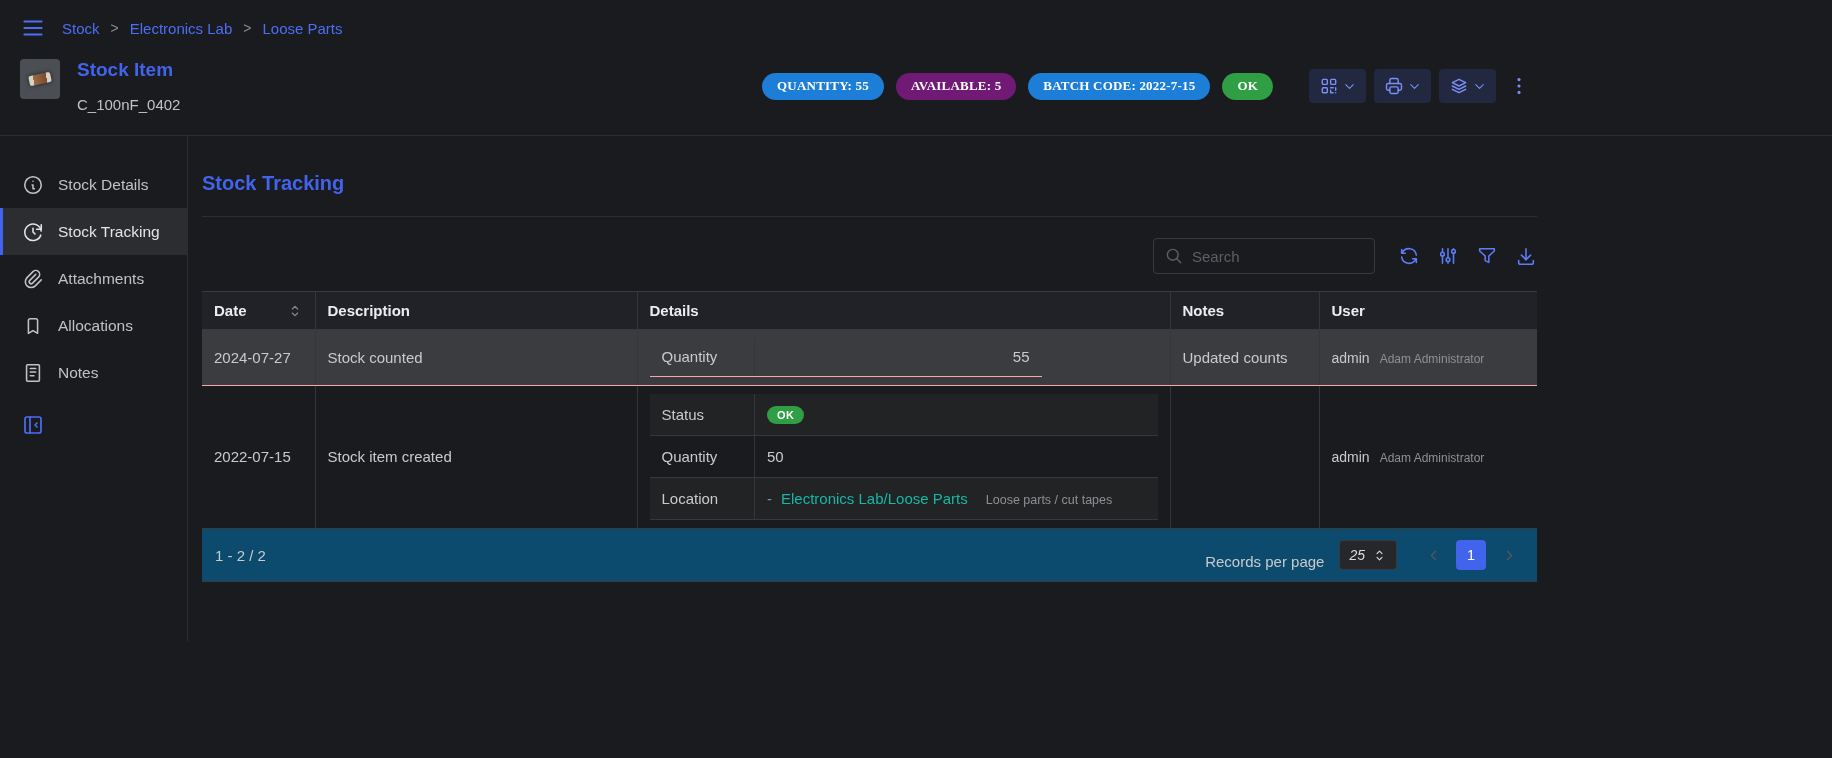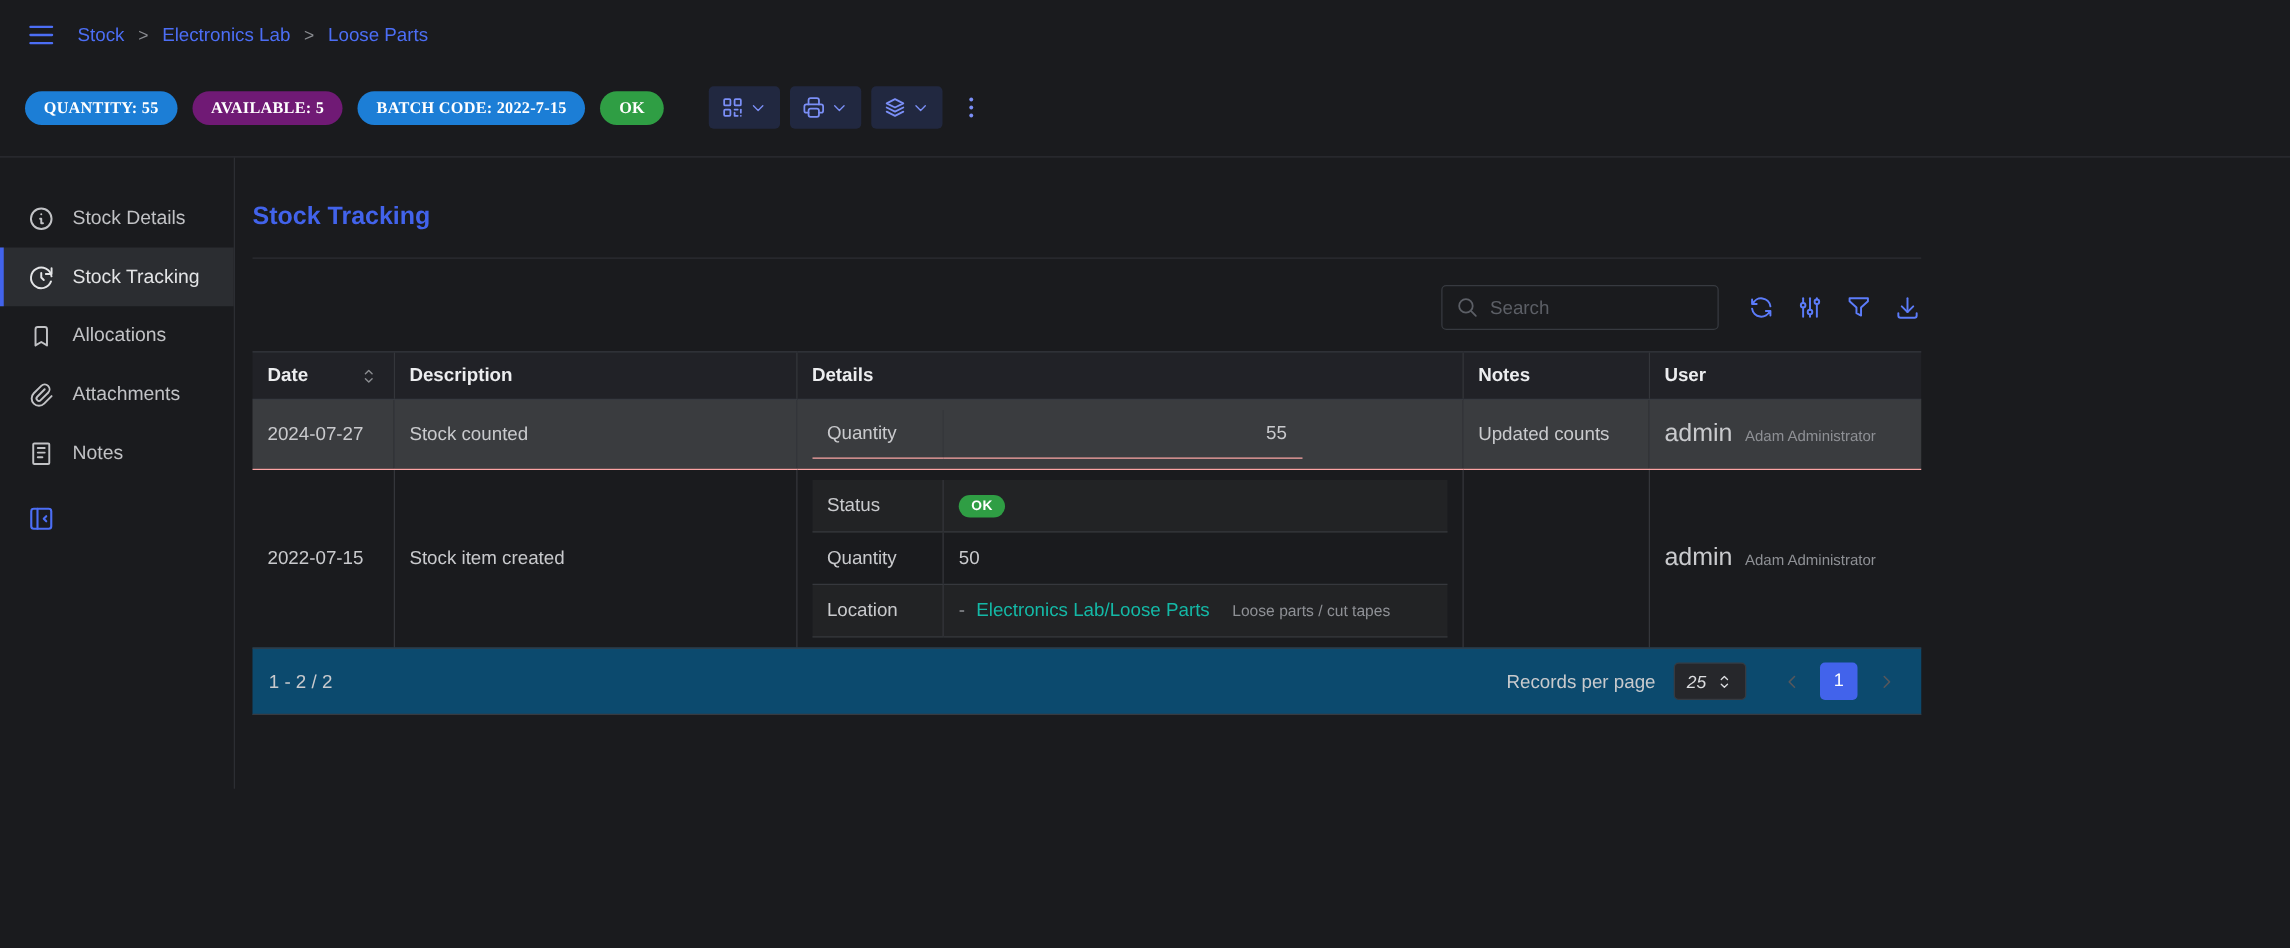--- a/index.html
+++ b/index.html
@@ -80,27 +80,27 @@
   .d-label { width:105px; }
   .d-value.right { text-align:right; }
   .details-table.narrow { width:392px; }
   .details-table.narrow td { height:38px; }
 
   .mini-badge { display:inline-block; color:#fff; font-size:11px; font-weight:700; padding:3px 10px;
                 border-radius:10px; letter-spacing:.4px; }
   .dash { color:#8e9095; margin-right:9px; }
   .loc-link { color:#14b8a6; text-decoration:none; cursor:pointer; }
   .loc-suffix { color:#8e9095; font-size:12.5px; margin-left:18px; }
-  .username { font-size:20px; }
+  .username { font-size:14px; }
   .fullname { font-size:12px; color:#8e9095; margin-left:10px; }
 
   
   .table-footer { width:1335px; height:54px; background:#0c4a6e; border-top:1px solid #373a40; border-bottom:1px solid #373a40;
                   display:flex; align-items:center; justify-content:space-between; padding:0 13px; font-size:15px; color:#c9cacd; }
-  .tf-right { display:flex; align-items:center; gap:15px;margin-left:42px; }
+  .tf-right { display:flex; align-items:flex-end; gap:15px;margin-left:42px; }
   .select-box { display:flex; align-items:center; gap:7px; height:30px; padding:0 9px; background:#26272b;
                 border:1px solid #373a40; border-radius:4px; font-size:14px; color:#dcdde0; cursor:pointer;font-style:italic; }
   .pagination { display:flex; align-items:center; gap:8px; margin-left:6px; }
   .chev-btn { width:30px; height:30px; background:none; border:none; color:#55575c; display:flex; align-items:center; justify-content:center; }
   .page-btn { width:30px; height:30px; border:none; border-radius:4px; background:transparent; color:#c9cacd; font-size:14.5px; cursor:pointer; }
   .page-btn.active { background:#4263eb; color:#fff; }
 </style>
 </head>
 <body>
 
@@ -115,20 +115,29 @@
     <nav class="breadcrumb">
         <a class="bc-link" href="#">Stock</a>
         <span class="bc-sep">&gt;</span>
         <a class="bc-link" href="#">Electronics Lab</a>
         <span class="bc-sep">&gt;</span>
         <a class="bc-link" href="#">Loose Parts</a>
       </nav>
   </div>
 
   <div class="page-head">
+    <div class="ph-left">
+      <div class="thumb">
+        <div class="chip"></div>
+      </div>
+      <div class="ph-titles">
+        <h1>Stock Item</h1>
+        <div class="subtitle">C_100nF_0402</div>
+      </div>
+    </div>
     <div class="ph-right">
       <div class="badges">
           <span class="badge" style="background:#1c7ed6">QUANTITY: 55</span>
           <span class="badge" style="background:#701a75">AVAILABLE: 5</span>
           <span class="badge" style="background:#1c7ed6">BATCH CODE: 2022-7-15</span>
           <span class="badge" style="background:#2f9e44">OK</span>
         </div>
       <div class="actions">
           <button class="action-btn">
             <svg class="" width="20" height="20" viewBox="0 0 24 24" fill="none" stroke="currentColor" stroke-width="1.7" stroke-linecap="round" stroke-linejoin="round">
@@ -191,29 +200,29 @@
           <div class="nav-item active">
             <svg class="" width="22" height="22" viewBox="0 0 24 24" fill="none" stroke="currentColor" stroke-width="1.7" stroke-linecap="round" stroke-linejoin="round">
               <path d="M12 8v4l2.2 2.2"></path>
               <path d="M20.95 11a9 9 0 1 0 -.45 4.4"></path>
               <path d="M21 4v5h-5"></path>
             </svg>
             <span>Stock Tracking</span>
           </div>
           <div class="nav-item">
             <svg class="" width="22" height="22" viewBox="0 0 24 24" fill="none" stroke="currentColor" stroke-width="1.7" stroke-linecap="round" stroke-linejoin="round">
+              <path d="M15 7l-6.5 6.5a1.5 1.5 0 0 0 3 3l6.5 -6.5a3 3 0 0 0 -6 -6l-6.5 6.5a4.5 4.5 0 0 0 9 9l6.5 -6.5"></path>
+            </svg>
+            <span>Attachments</span>
+          </div>
+          <div class="nav-item">
+            <svg class="" width="22" height="22" viewBox="0 0 24 24" fill="none" stroke="currentColor" stroke-width="1.7" stroke-linecap="round" stroke-linejoin="round">
               <path d="M9 4h6a2 2 0 0 1 2 2v14l-5 -3l-5 3v-14a2 2 0 0 1 2 -2z"></path>
             </svg>
             <span>Allocations</span>
-          </div>
-          <div class="nav-item">
-            <svg class="" width="22" height="22" viewBox="0 0 24 24" fill="none" stroke="currentColor" stroke-width="1.7" stroke-linecap="round" stroke-linejoin="round">
-              <path d="M15 7l-6.5 6.5a1.5 1.5 0 0 0 3 3l6.5 -6.5a3 3 0 0 0 -6 -6l-6.5 6.5a4.5 4.5 0 0 0 9 9l6.5 -6.5"></path>
-            </svg>
-            <span>Attachments</span>
           </div>
           <div class="nav-item">
             <svg class="" width="22" height="22" viewBox="0 0 24 24" fill="none" stroke="currentColor" stroke-width="1.7" stroke-linecap="round" stroke-linejoin="round">
               <path d="M5 4a1 1 0 0 1 1 -1h12a1 1 0 0 1 1 1v16a1 1 0 0 1 -1 1h-12a1 1 0 0 1 -1 -1z"></path>
               <path d="M9 7h6"></path>
               <path d="M9 11h6"></path>
               <path d="M9 15h4"></path>
             </svg>
             <span>Notes</span>
           </div>

